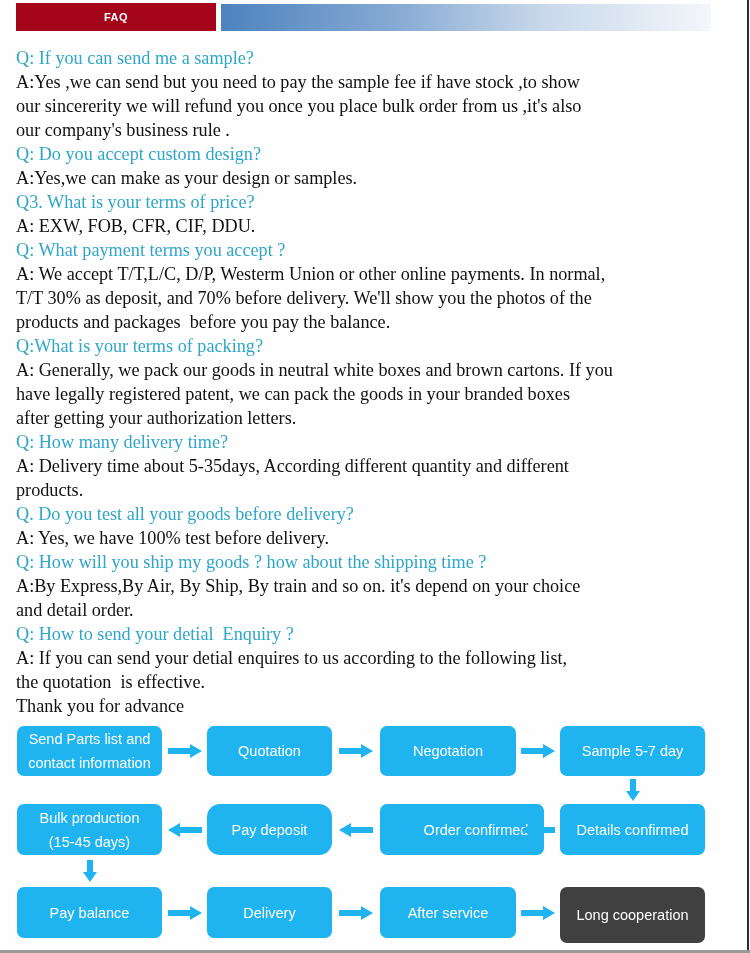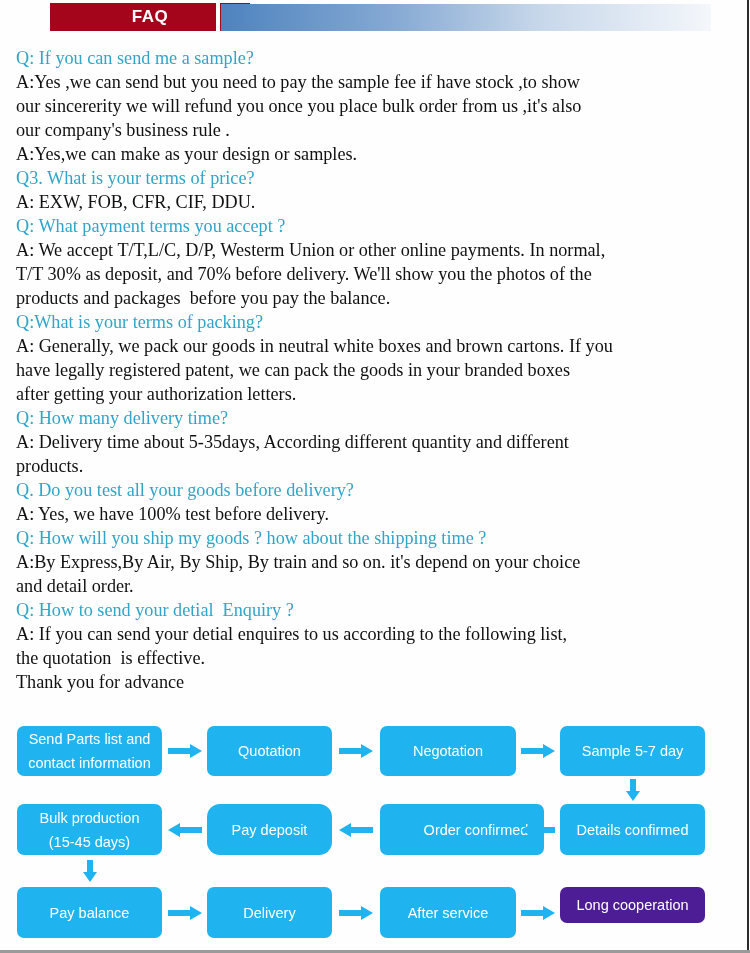--- a/index.html
+++ b/index.html
@@ -7,22 +7,22 @@
     width: 750px; height: 953px; position: relative; overflow: hidden;
     font-family: "Liberation Sans", sans-serif;
   }
   .page { position: absolute; left: 0; top: 0; width: 750px; height: 953px; background: #fefefe; }
   .right-border { position: absolute; right: 1px; top: 0; width: 2px; height: 953px; background: #2b2b2b; }
   .bottom-border { position: absolute; left: 0; bottom: 0; width: 750px; height: 3px; background: #9a9a9a; }
 
   .header { position: absolute; left: 16px; top: 3px; height: 28px; width: 700px; }
   .faq-tab {
     position: absolute; left: 0; top: 0; width: 200px; height: 28px;
-    background: #a5051a; color: #ffffff; font-weight: bold; font-size: 17px;
-    display: flex; align-items: center; justify-content: center; letter-spacing: 0.5px; margin-left: 34px;
+    background: #a5051a; color: #ffffff; font-weight: bold; font-size: 11px;
+    display: flex; align-items: center; justify-content: center; letter-spacing: 0.5px;
   }
   .header-gap { position: absolute; left: 200px; top: 0; width: 4px; height: 28px; background: #ffffff; }
   .header-bar {
     position: absolute; left: 205px; top: 1px; width: 490px; height: 27px;
     background: linear-gradient(to right, #4e83bf 0%, #85a9d3 35%, #c7d7ea 65%, #f4f7fb 100%);
   }
 
   .faq { position: absolute; left: 16px; top: 46px; width: 720px; font-size: 18.2px; line-height: 24px; font-family: Liberation Serif, serif; }
   .q { color: #2fa6c9; }
   .a { color: #111111; }
@@ -49,20 +49,21 @@
   </div>
 
   <div class="faq" id="faq-list">
       <div>
         <div class="line q">Q: If you can send me a sample?</div>
         <div class="line a">A:Yes ,we can send but you need to pay the sample fee if have stock ,to show</div>
         <div class="line a">our sincererity we will refund you once you place bulk order from us ,it's also</div>
         <div class="line a">our company's business rule .</div>
       </div>
       <div>
+        <div class="line q">Q: Do you accept custom design?</div>
         <div class="line a">A:Yes,we can make as your design or samples.</div>
       </div>
       <div>
         <div class="line q">Q3. What is your terms of price?</div>
         <div class="line a">A: EXW, FOB, CFR, CIF, DDU.</div>
       </div>
       <div>
         <div class="line q">Q: What payment terms you accept ?</div>
         <div class="line a">A: We accept T/T,L/C, D/P, Westerm Union or other online payments. In normal,</div>
         <div class="line a">T/T 30% as deposit, and 70% before delivery. We'll show you the photos of the</div>
@@ -147,21 +148,21 @@
       <div class="box" style="left: 207px; top: 887px; width: 125px; height: 51px; background: rgb(31, 179, 239);">
         <div>
           <div>Delivery</div>
         </div>
       </div>
       <div class="box" style="left: 380px; top: 887px; width: 136px; height: 51px; background: rgb(31, 179, 239);">
         <div>
           <div>After service</div>
         </div>
       </div>
-      <div class="box" style="left: 560px; top: 887px; width: 145px; height: 36px; background: #4c1d95;">
+      <div class="box" style="left: 560px; top: 887px; width: 145px; height: 56px; background: #404040;">
         <div>
           <div>Long cooperation</div>
         </div>
       </div>
       <svg class="arrow" width="34" height="14" style="left: 167.5px; top: 744px;">
         <path d="M0,4 L22,4 L22,0 L34,7 L22,14 L22,10 L0,10 Z" fill="#1fb3ef"></path>
       </svg>
       <svg class="arrow" width="34" height="14" style="left: 339px; top: 744px;">
         <path d="M0,4 L22,4 L22,0 L34,7 L22,14 L22,10 L0,10 Z" fill="#1fb3ef"></path>
       </svg>

